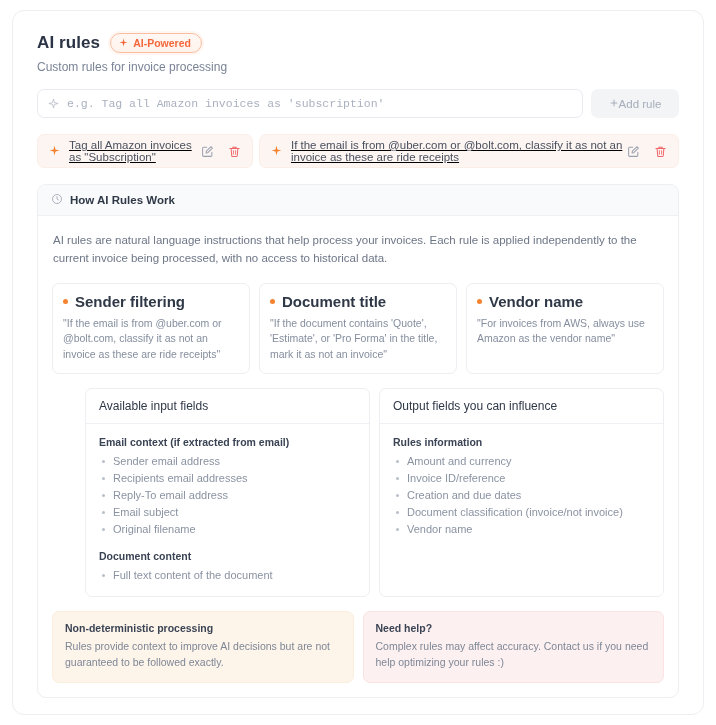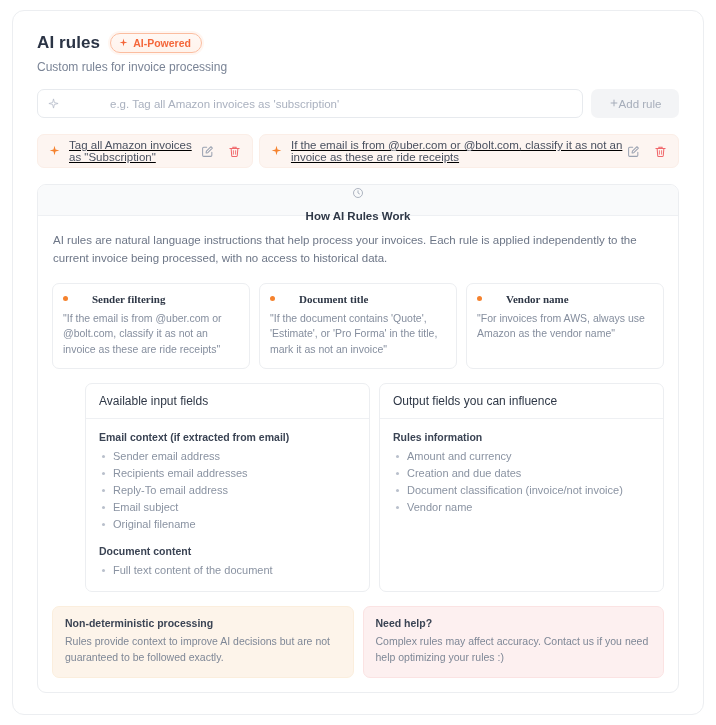--- a/index.html
+++ b/index.html
@@ -38,22 +38,22 @@
   .input-row { display: flex; gap: 8px; align-items: center; padding: 15px 10px 0 10px; }
   .input-wrap {
     flex: 1 1 auto; height: 29px;
     border: 1px solid #e7eaee; border-radius: 7px;
     background: #fff;
     display: flex; align-items: center; gap: 8px;
     padding: 0 10px;
   }
   .input-wrap input {
     border: 0; outline: 0; width: 100%; height: 100%;
-    font-family: Liberation Sans, sans-serif;
-    font-size: 11.5px; color: #4a5365; background: transparent; margin-left: 43px;
+    font-family: Liberation Mono, monospace;
+    font-size: 11.5px; color: #4a5365; background: transparent;
   }
   .input-wrap input::placeholder { color: #aab1bf; }
   .add-btn {
     width: 88px; height: 29px;
     background: #f3f4f6; border: 0; border-radius: 7px;
     color: #a6adba; font-size: 11.5px;
     font-family: "Liberation Sans", sans-serif;
     display: flex; align-items: center; justify-content: center; gap: 0;
     cursor: default;
   }
@@ -72,33 +72,33 @@
   .icon-btn { display: flex; align-items: center; justify-content: center; cursor: pointer; }
 
   
   .panel {
     margin: 16px 10px 0 10px;
     border: 1px solid #eceef1; border-radius: 9px;
     overflow: hidden; background: #fff;
   }
   .panel-head {
     height: 31px; background: #f9fafb; border-bottom: 1px solid #eef0f3;
-    display: flex; align-items: center; gap: 7px; padding: 0 13px; flex-direction: column;
+    display: flex; align-items: center; gap: 7px; padding: 0 13px;
   }
   .panel-head-title { font-size: 11.5px; font-weight: 700; color: #2f3847; }
   .panel-body { padding: 16px 14px 14px 14px; }
   .lead { font-size: 11.5px; line-height: 1.55; color: #6d7687; padding: 0 1px 0 1px; }
 
   
   .examples { display: flex; gap: 9px; margin-top: 15px; }
   .ex {
     flex: 1 1 0; border: 1px solid #eceef1; border-radius: 7px;
     background: #fff; padding: 9px 10px 10px 10px;
   }
-  .ex-title { display: flex; align-items: center; gap: 24px; font-size: 11px; font-weight: 700; color: #2f3847; font-family: Liberation Serif, serif; }
+  .ex-title { display: flex; align-items: center; gap: 7px; font-size: 15px; font-weight: 700; color: #2f3847; }
   .dot { width: 5px; height: 5px; border-radius: 50%; background: #f5822e; flex: 0 0 auto; }
   .ex-body { margin-top: 6px; font-size: 10.5px; line-height: 1.5; color: #858e9e; }
 
   
   .fields { display: flex; gap: 9px; margin-top: 14px; padding-left: 33px; }
   .fcard {
     flex: 1 1 0; border: 1px solid #eceef1; border-radius: 7px;
     background: #fff; overflow: hidden; min-height: 178px;
   }
   .fcard-head { padding: 10px 13px 10px 13px; border-bottom: 1px solid #eef0f3; }
@@ -282,20 +282,21 @@
 
           <div class="fcard">
             <div class="fcard-head">
               <div class="fcard-title">Output fields you can influence</div>
             </div>
             <div class="fcard-body">
               <div class="grp">
                 <div class="grp-title">Rules information</div>
                 <ul class="items">
                   <li>Amount and currency</li>
+                  <li>Invoice ID/reference</li>
                   <li>Creation and due dates</li>
                   <li>Document classification (invoice/not invoice)</li>
                   <li>Vendor name</li>
                 </ul>
               </div>
             </div>
           </div>
 
         </div>
 

